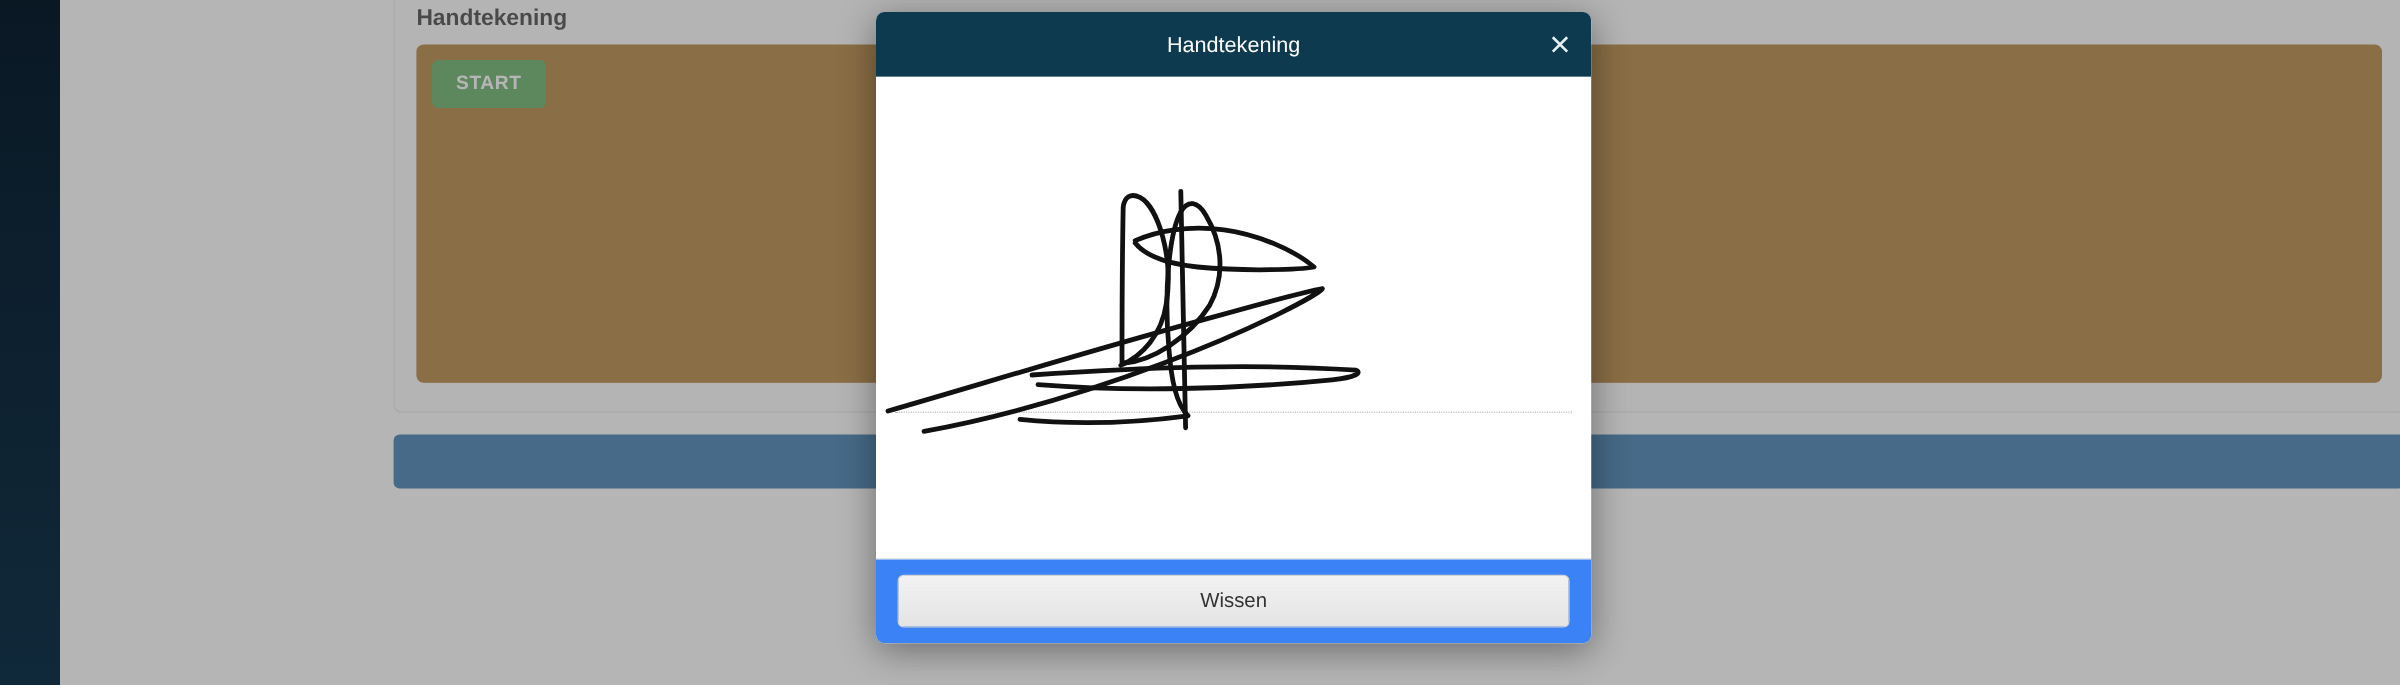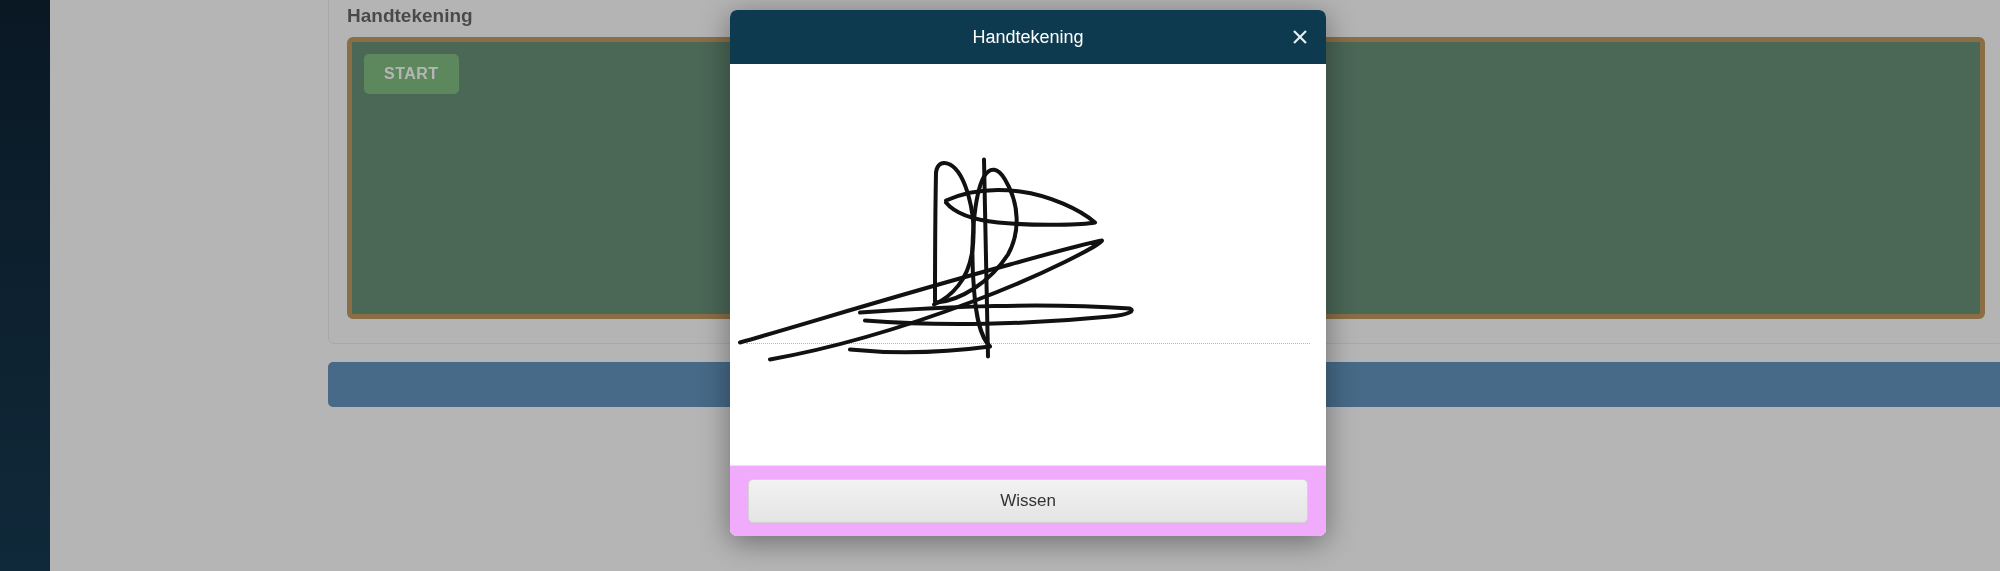--- a/index.html
+++ b/index.html
@@ -36,23 +36,23 @@
   }
   .sig-label {
     font-size: 19px;
     font-weight: 700;
     color: #111;
     margin-bottom: 10px;
   }
   .sig-frame {
     width: 100%;
     height: 282px;
-    border: 5px solid #a16207;
+    border: 1px solid #a16207;
     border-radius: 6px;
-    background: #14532d;
+    background: #a16207;
     padding: 12px;
   }
   .start-btn {
     background: #3c9a3c;
     color: #fff;
     border: none;
     border-radius: 5px;
     padding: 11px 20px;
     font-size: 16px;
     font-weight: 600;
@@ -124,21 +124,21 @@
     width: 100%; height: 100%;
   }
 
   .modal-footer {
     height: 70px;
     display: flex;
     align-items: center;
     justify-content: center;
     gap: 22px;
     padding: 0 18px;
-    background: #f0abfc;
+    background: #3b82f6;
   }
   .btn {
     flex: 1;
     height: 44px;
     border-radius: 5px;
     font-size: 17px;
     cursor: pointer;
     border: none;
     display: flex; align-items: center; justify-content: center;
   }

